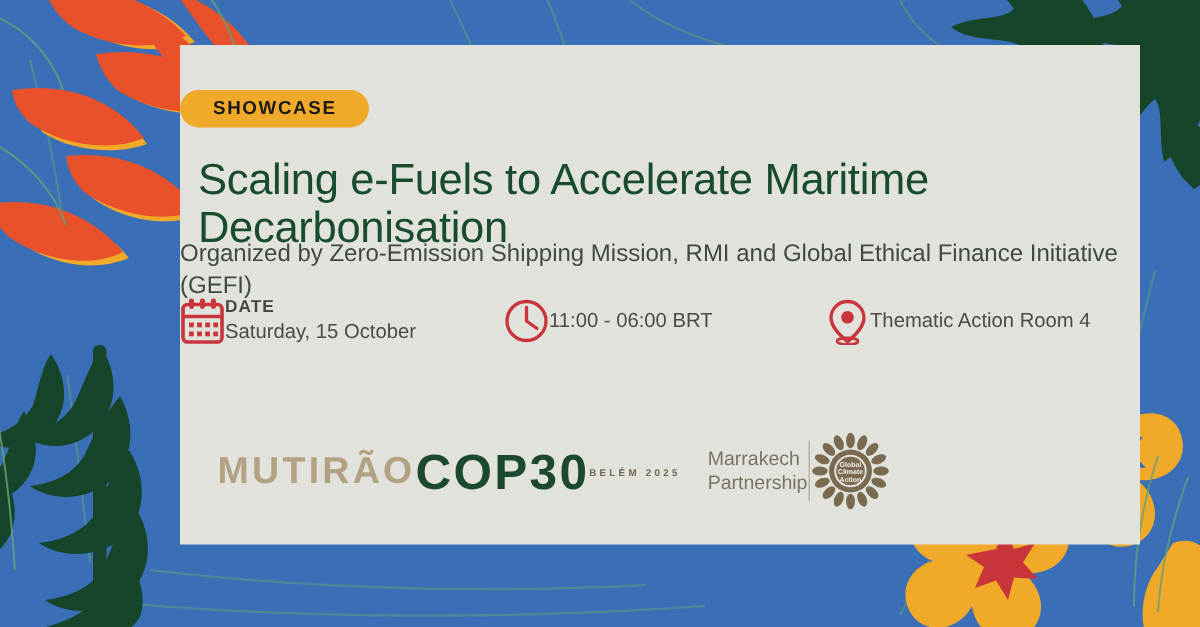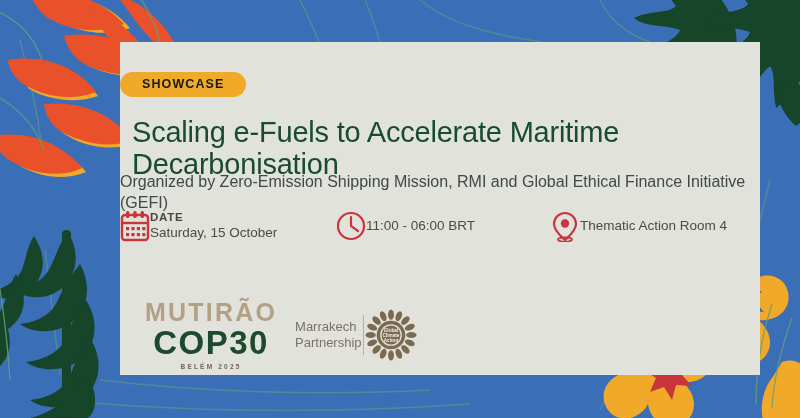--- a/index.html
+++ b/index.html
@@ -8,21 +8,21 @@
     font-family:"Liberation Sans", sans-serif;
     background:#3a6fb8;
     position:relative;
   }
   .stage{position:absolute;inset:0;width:800px;height:418px;overflow:hidden;}
   .bg{position:absolute;inset:0;}
   .deco{position:absolute;pointer-events:none;}
 
   
   .card{
-    position:absolute;left:120px;top:42px;width:640px;height:333px;
+    position:absolute;left:120px;top:30px;width:640px;height:333px;
     background:#e2e2dd;
     z-index:5;
   }
   .card-inner{position:absolute;left:0;top:0;right:0;bottom:0;}
 
   .badge{
     position:absolute;left:-30px;top:30px;
     background:#f0a929;color:#1a1a17;
     font-size:12.5px;font-weight:bold;letter-spacing:1.1px;
     padding:6px 22px;border-radius:13px;
@@ -50,21 +50,21 @@
   .info-ico{width:30px;height:32px;flex:0 0 30px;display:block;}
   .info-text{display:flex;flex-direction:column;justify-content:center;}
   .info-label{
     color:#4a453e;font-size:11.5px;font-weight:bold;letter-spacing:0.7px;
     line-height:1.25;
   }
   .info-value{color:#4e4a44;font-size:13.5px;line-height:1.3;white-space:nowrap;}
 
   
   .logos{position:absolute;left:-5px;top:258px;display:flex;align-items:center;gap:18px;}
-  .cop-logo{display:flex;flex-direction:column;align-items:center;line-height:1;}
+  .cop-logo{display:flex;flex-direction:row;align-items:center;line-height:1;}
   .cop-mutirao{
     font-size:25px;font-weight:bold;letter-spacing:2.2px;color:#b3a184;
   }
   .cop-30{
     font-size:33px;font-weight:bold;letter-spacing:1.5px;color:#1d4a2e;
     margin-top:1px;
   }
   .cop-belem{
     font-size:6.5px;font-weight:bold;letter-spacing:2.2px;color:#6f6655;margin-top:5px;
   }

